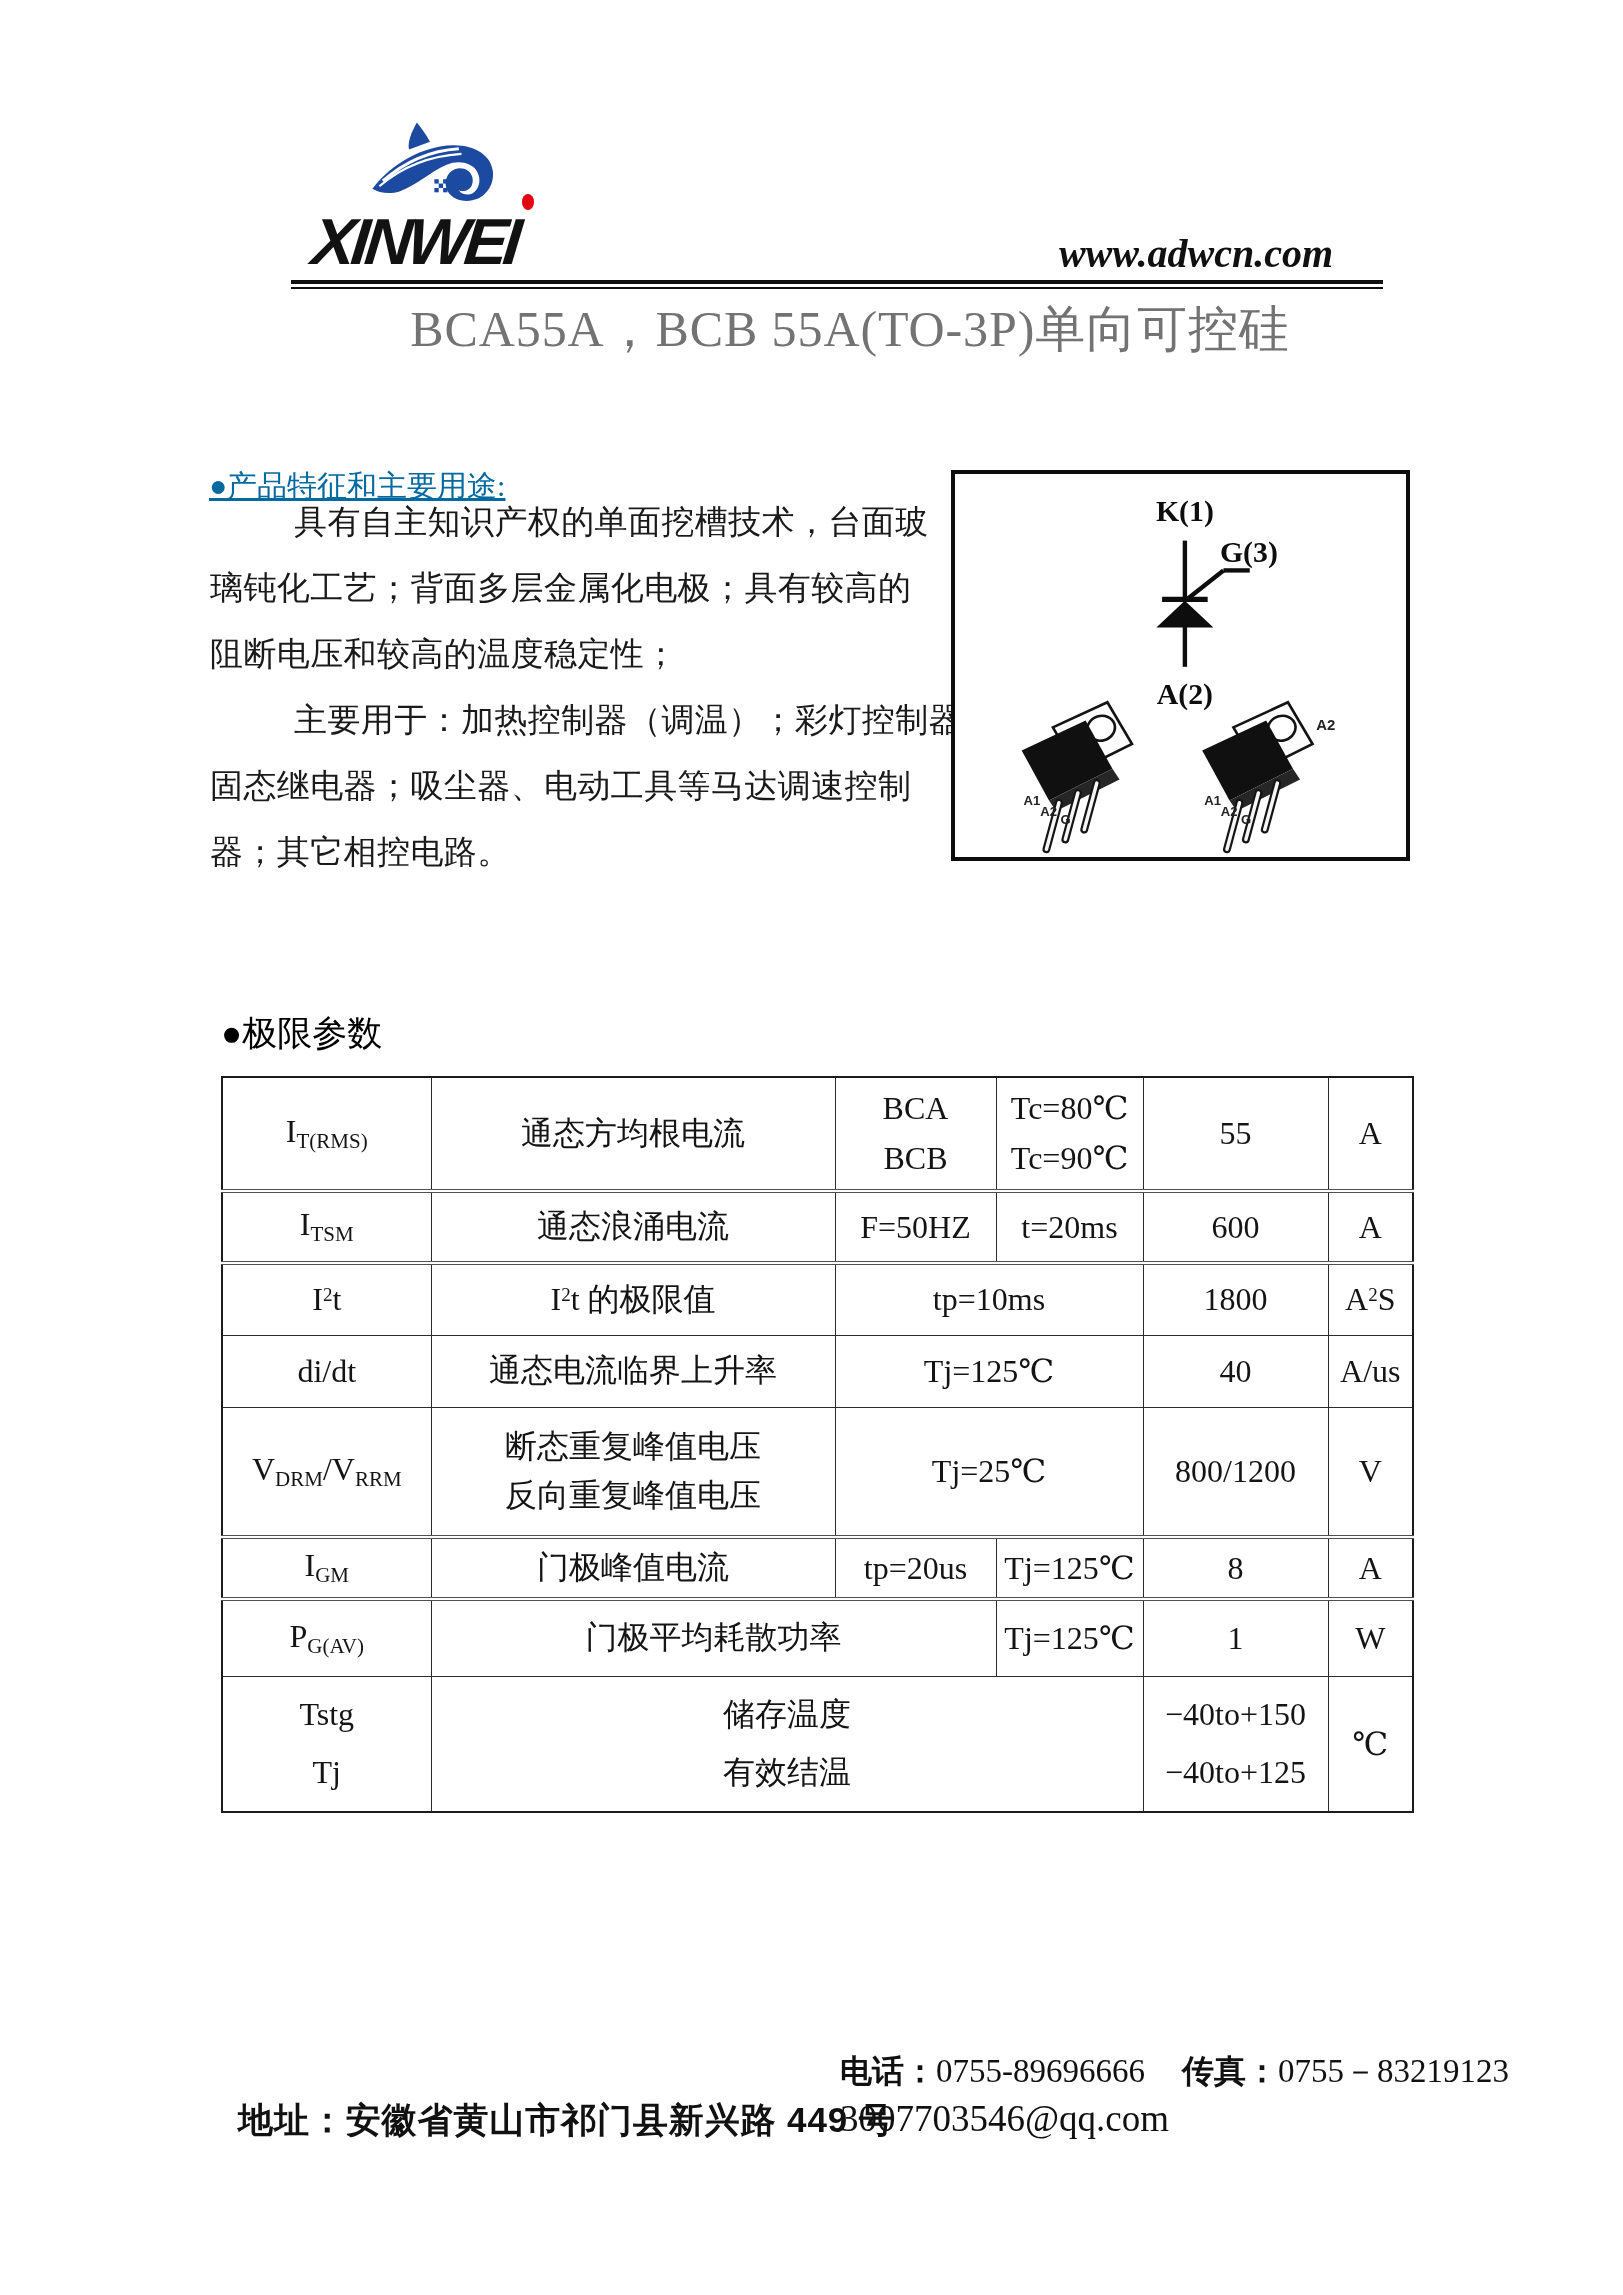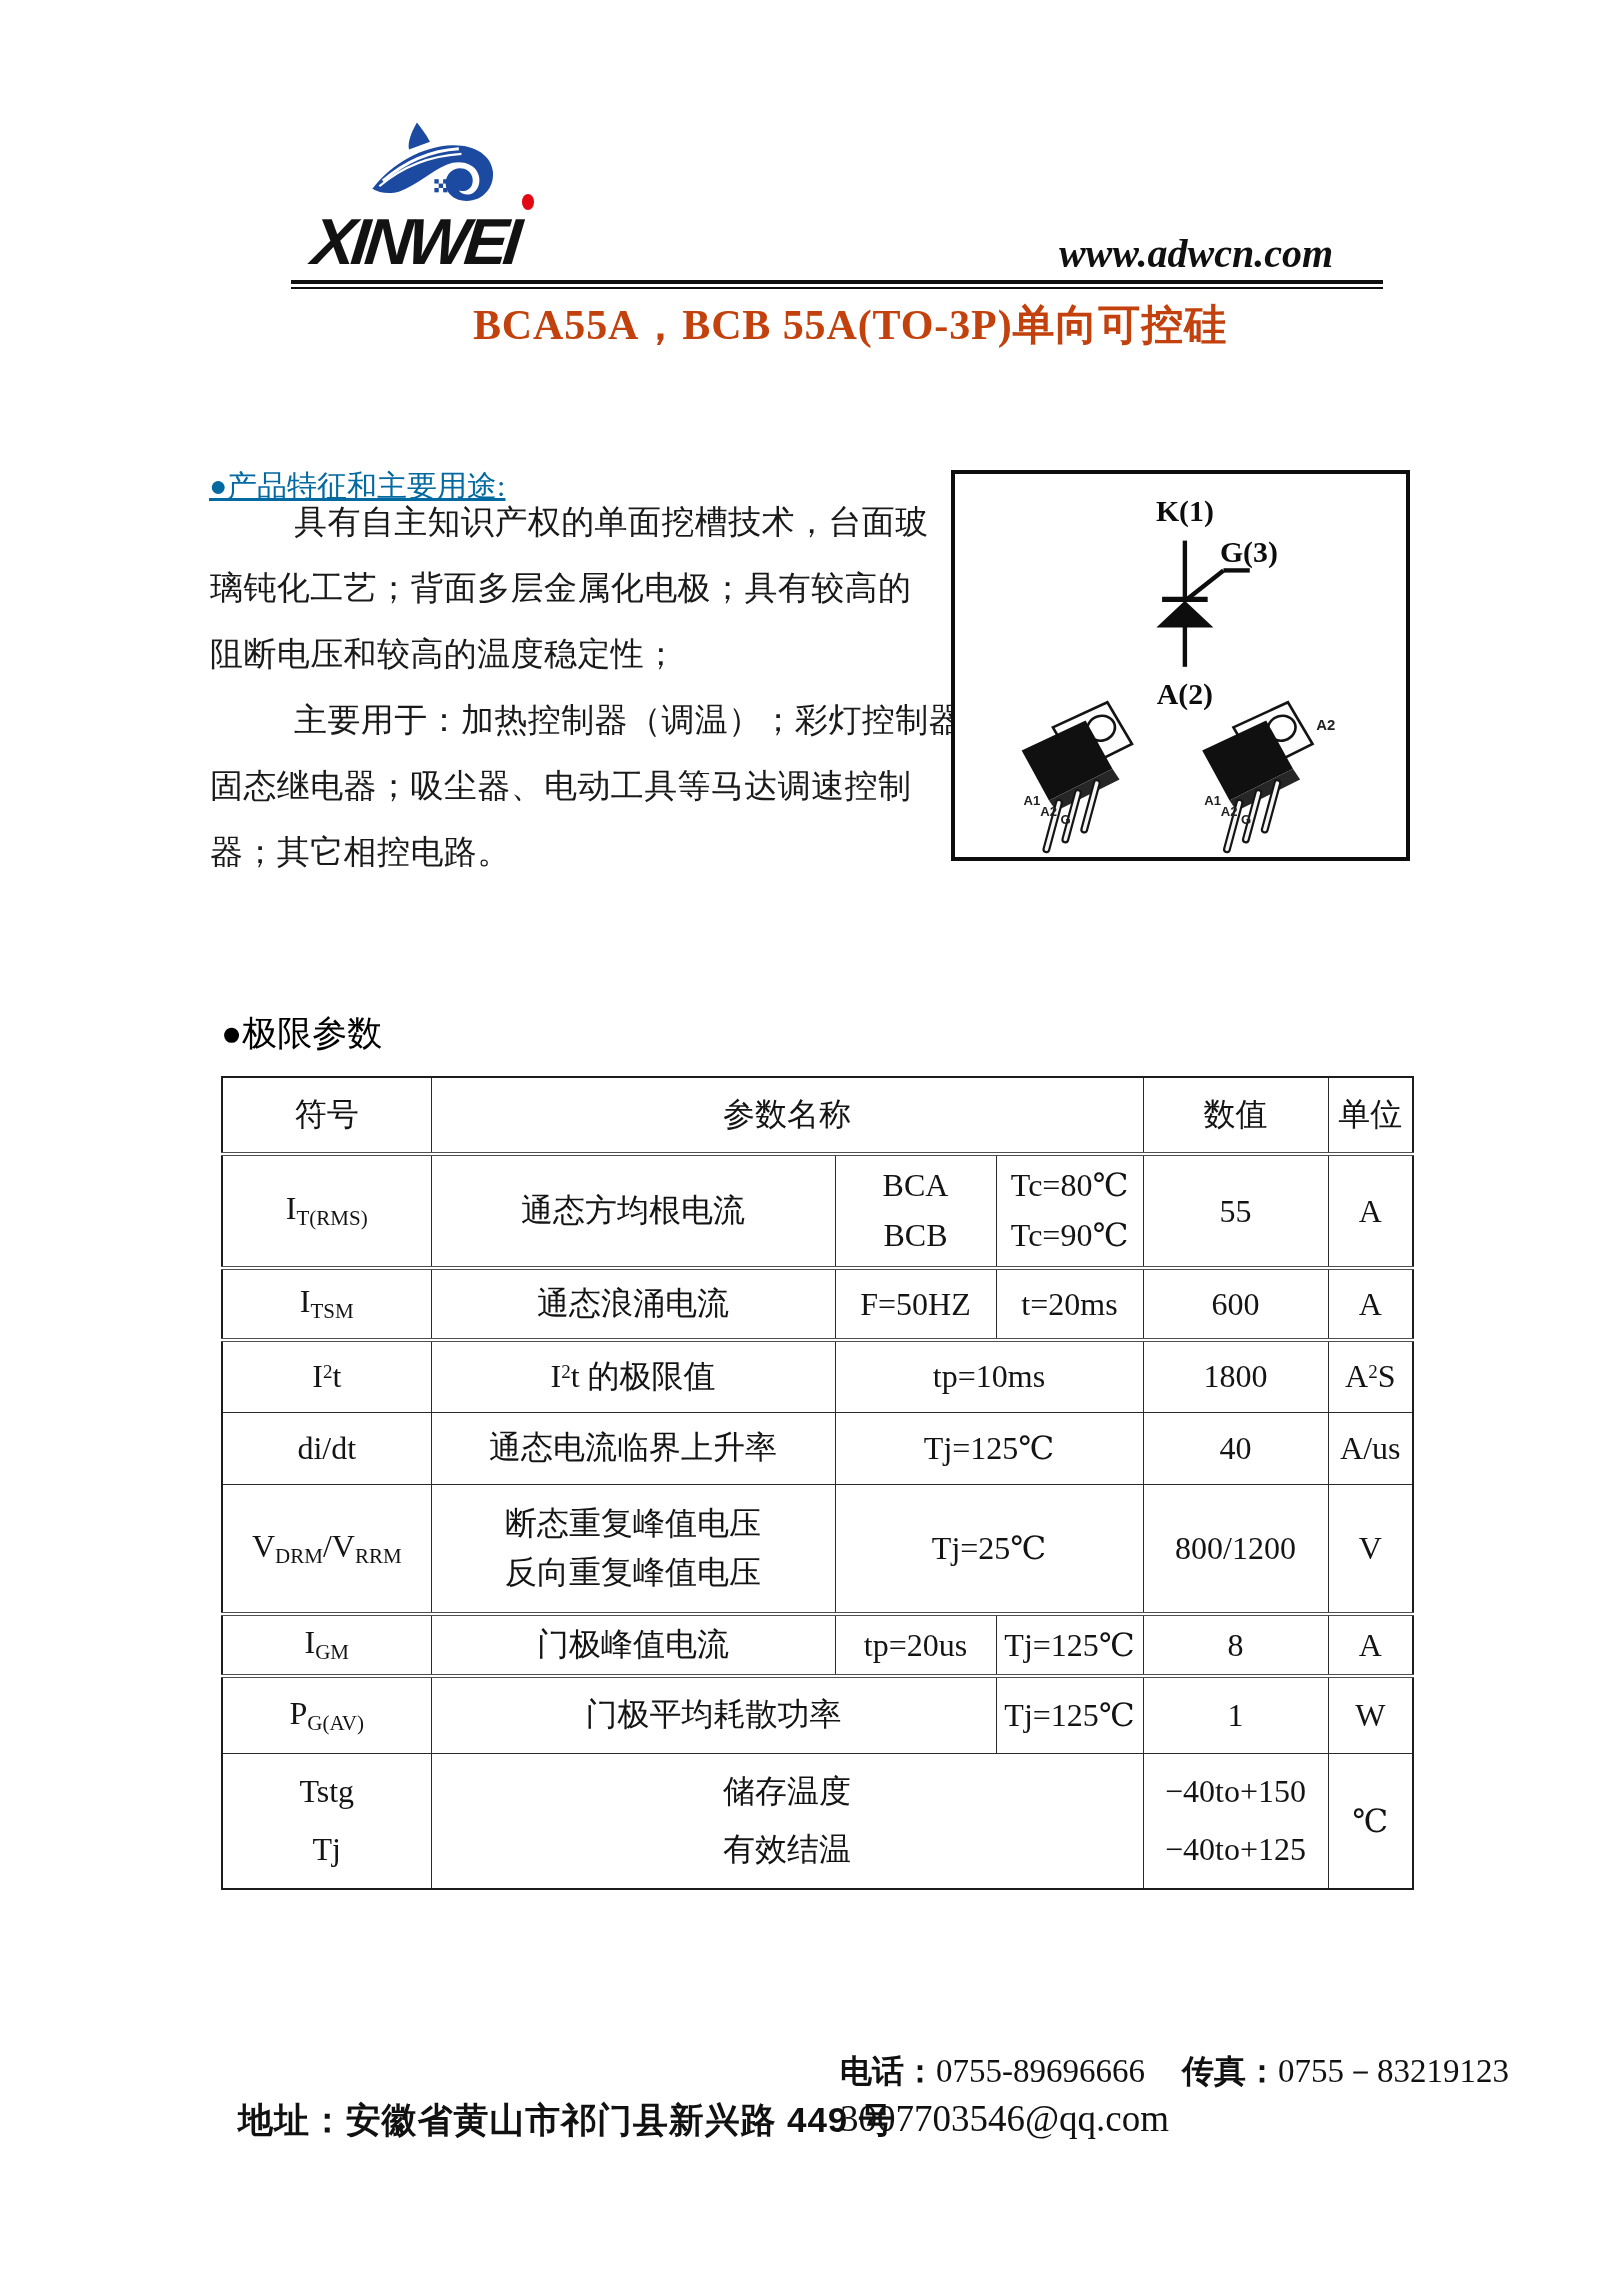--- a/index.html
+++ b/index.html
@@ -19,21 +19,21 @@
   }
   .red-dot { left:522px; top:194px; width:12.3px; height:16px; border-radius:50%; background:#e30613; }
   .website {
     left:912px; top:230px; width:421px; text-align:right;
     font-style:italic; font-weight:600; font-size:40px; color:#101010;
   }
   .rule-thick { left:291px; top:280px; width:1092px; height:3.5px; background:#101010; }
   .rule-thin  { left:291px; top:287px; width:1092px; height:1.8px; background:#101010; }
   .doc-title {
     left:114px; top:302px; width:1472px; text-align:center;
-    font-weight:700; font-size:42px; letter-spacing:0.9px; color:#c2410c; line-height:1.1;
+    font-weight:400; font-size:50px; letter-spacing:0.9px; color:#737373; line-height:1.1;
   }
 
   
   .features-heading { left:209px; top:466px; font-size:30px; color:#0369a1;text-decoration:underline; }
   .features { left:210px; top:489px; width:754px; }
   .feat-line {
     height:66px; display:flex; align-items:center; white-space:nowrap;
     font-size:33px; color:#1a1a1a; letter-spacing:0.4px;
   }
   .feat-line.indent { padding-left:84px; }
@@ -174,26 +174,20 @@
     <colgroup>
         <col style="width:209px">
         <col style="width:404px">
         <col style="width:161px">
         <col style="width:147px">
         <col style="width:185px">
         <col style="width:85px">
       </colgroup>
 
     <tbody>
-        <tr class="thickline" style="height:77px">
-      <td>符号</td>
-      <td colspan="3">参数名称</td>
-      <td>数值</td>
-      <td>单位</td>
-    </tr>
 
     <tr class="thickline" style="height:114px">
       <td><span>I</span><sub>T(RMS)</sub></td>
       <td>通态方均根电流</td>
       <td class="two">
         <div>BCA</div>
         <div>BCB</div>
       </td>
       <td class="two">
         <div>Tc=80℃</div>

